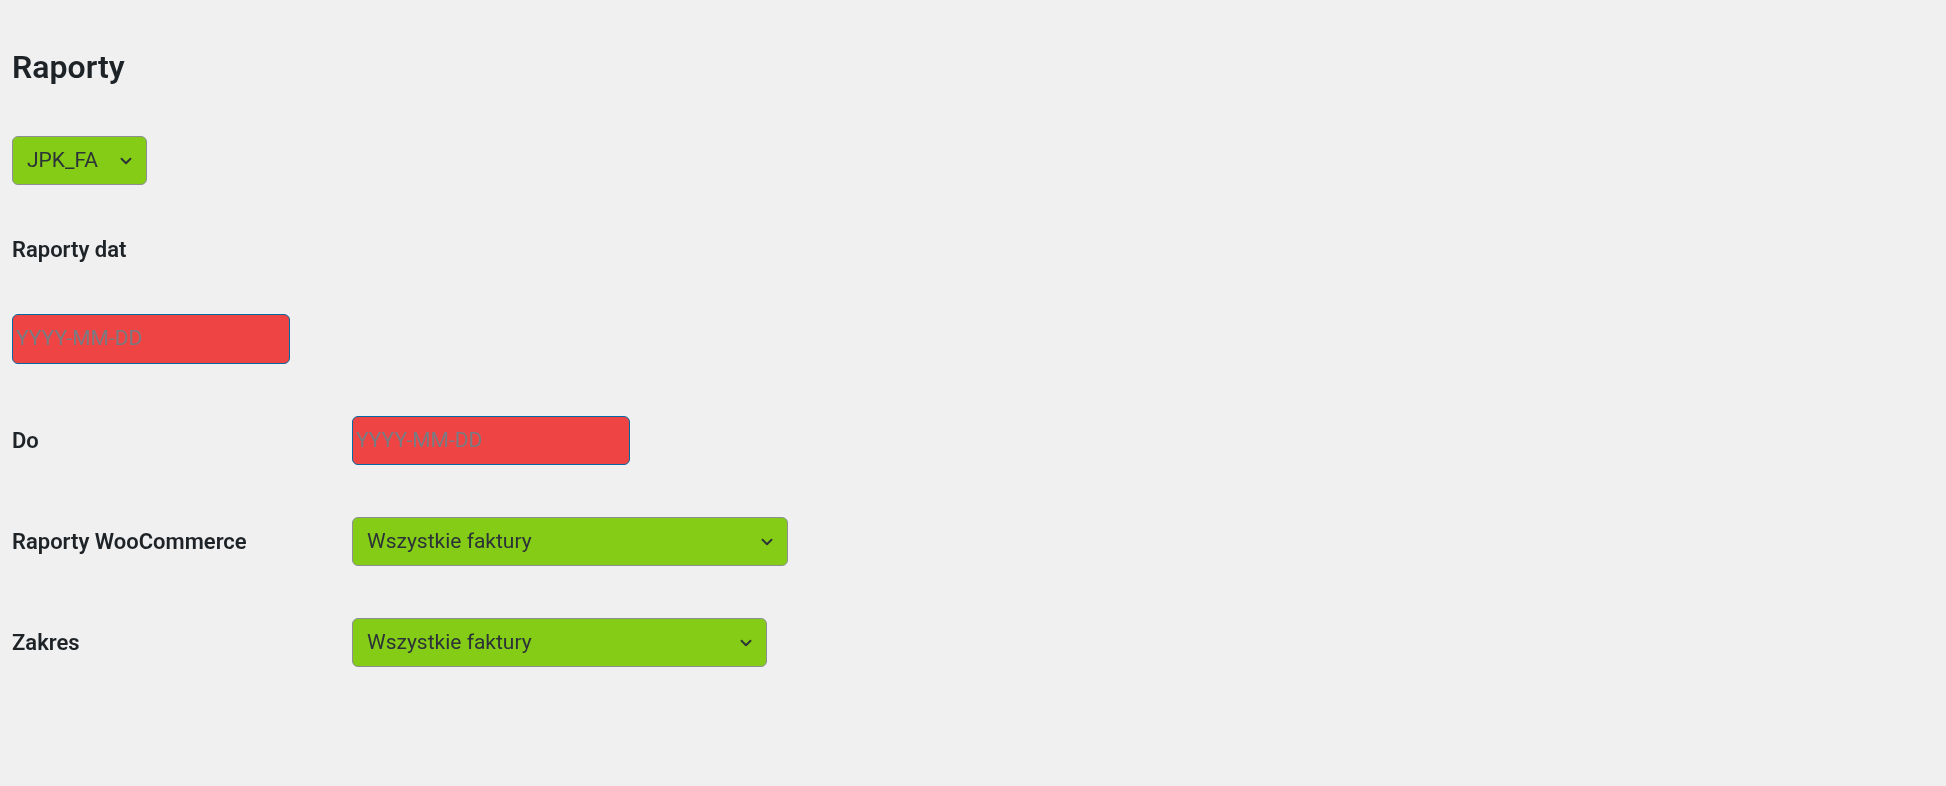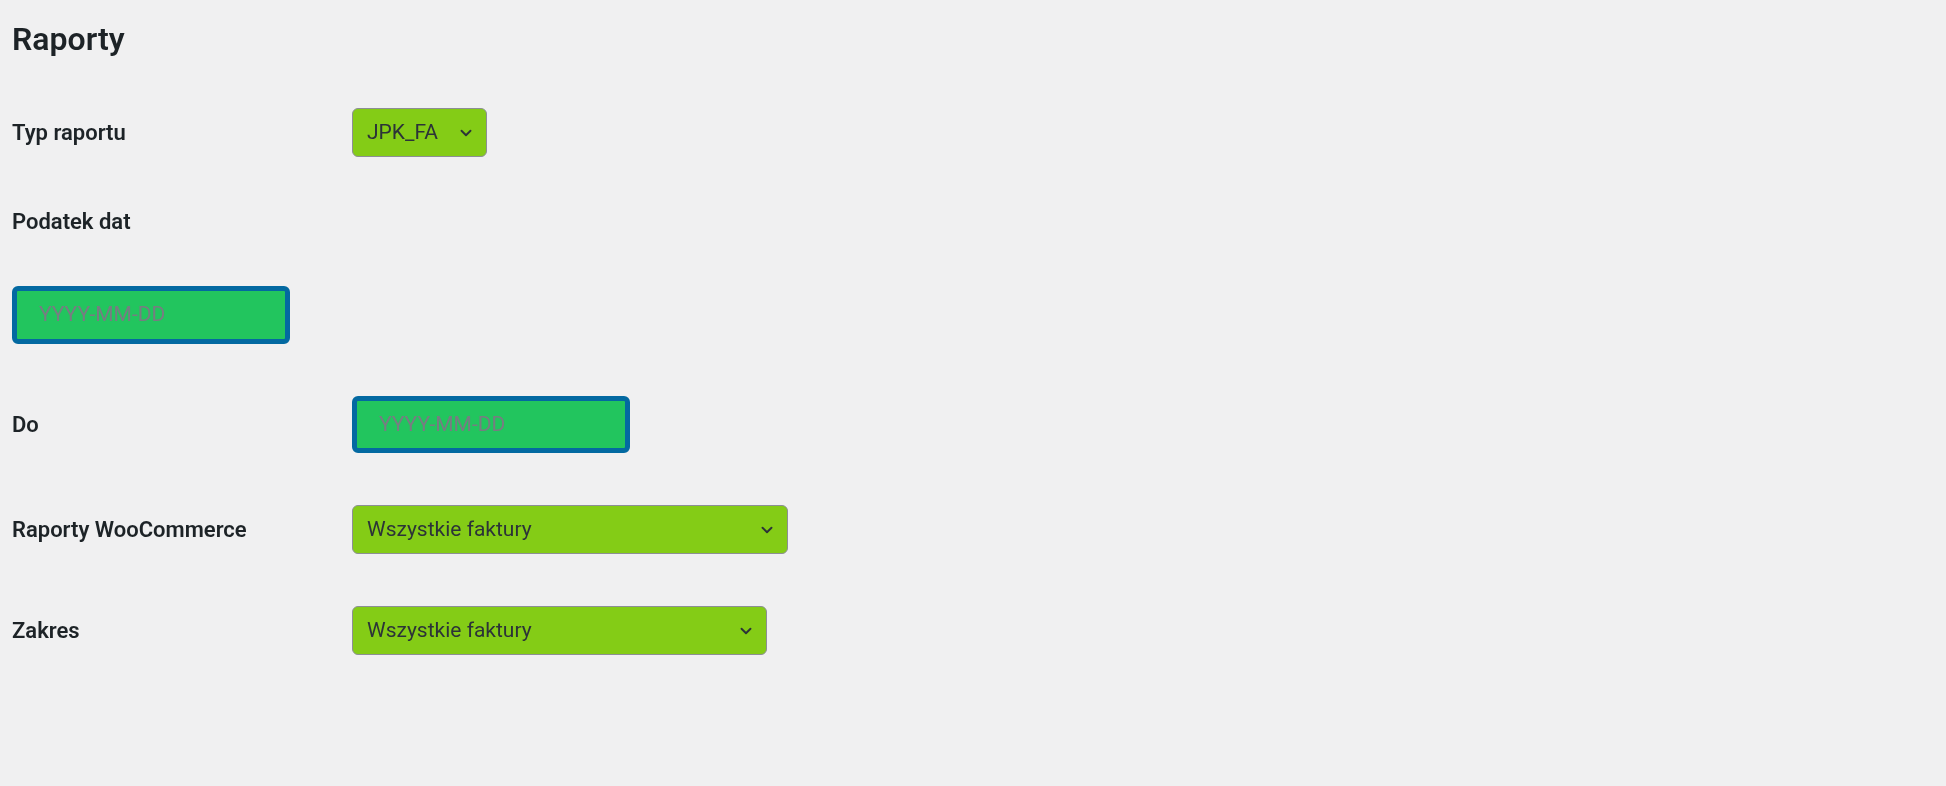--- a/index.html
+++ b/index.html
@@ -12,20 +12,21 @@
       background: #f0f0f1;
       padding: 20px 12px;
       color: #1d2327;
       font-size: 20px;
     }
     .page-title {
       font-size: 32px;
       font-weight: 600;
       margin-bottom: 50px;
       color: #1d2327;
+      margin-top: 28px;
     }
     .form-row {
       display: flex;
       align-items: center;
       margin-bottom: 52px;
     }
     .form-row:last-child {
       margin-bottom: 0;
     }
     .form-label {
@@ -61,59 +62,58 @@
       pointer-events: none;
       width: 18px;
       height: 18px;
     }
     .chevron svg {
       width: 100%;
       height: 100%;
       display: block;
     }
     .text-input {
-      background: #22c55e;
-      border: 5px solid #0369a1;
+      background: #ef4444;
+      border: 1px solid #0369a1;
       border-radius: 6px;
-      padding: 10px 22px;
+      padding: 10px 3px;
       font-size: 21px;
       color: #2c3338;
       font-family: inherit;
       width: 278px;
       line-height: 1.3;
     }
     .text-input::placeholder {
       color: #787c82;
     }
     .select-report-type { min-width: 135px; }
     .select-date-range { min-width: 245px; }
     .select-invoices { min-width: 436px; }
     .select-tax { min-width: 415px; }
   </style>
 </head>
 <body>
 
 <h1 class="page-title">Raporty</h1>
 
 <div class="form-row">
-  <label class="form-label">Typ raportu</label>
   <div class="select-wrapper">
     <select class="select-control select-report-type">
       <option>JPK_FA</option>
     </select>
     <span class="chevron">
       <svg viewBox="0 0 24 24" fill="none" stroke="#2c3338" stroke-width="2.5" stroke-linecap="round" stroke-linejoin="round">
           <polyline points="6 9 12 15 18 9"></polyline>
         </svg>
     </span>
   </div>
 </div>
 
 <div class="form-row">
-  <label class="form-label">Podatek dat</label>
+  <label class="form-label">Raporty dat</label>
 </div>
 
 <div class="form-row">
   <input type="text" class="text-input" placeholder="YYYY-MM-DD" style="">
 </div>
 
 <div class="form-row">
   <label class="form-label">Do</label>
   <input type="text" class="text-input" placeholder="YYYY-MM-DD" style="">
 </div>

